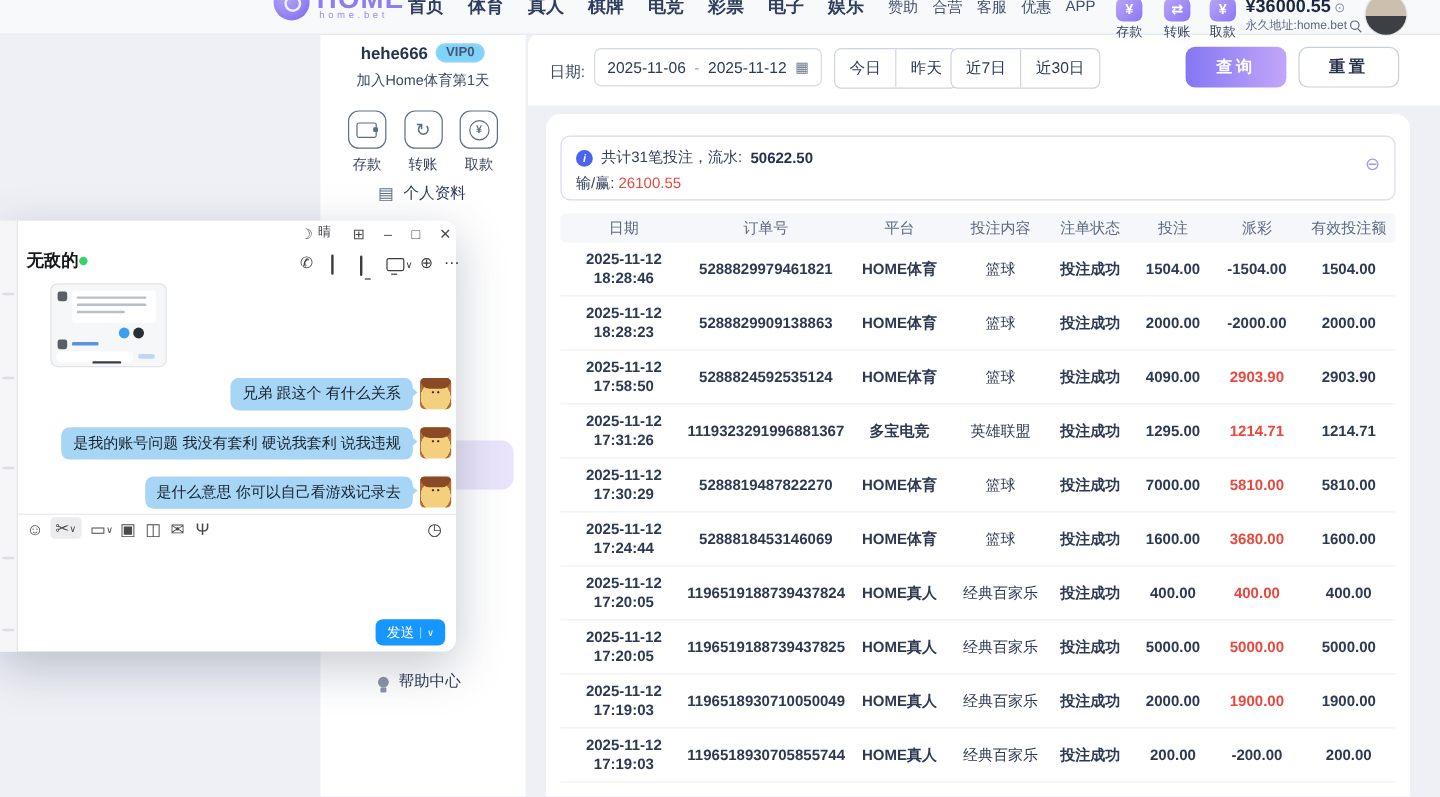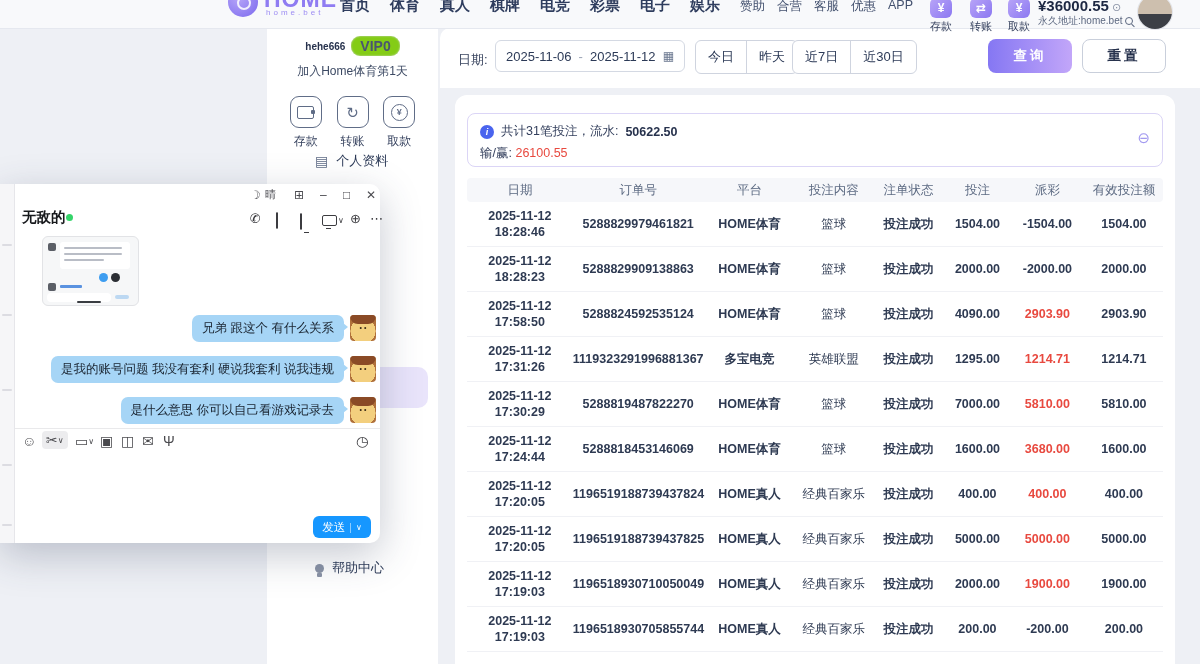--- a/index.html
+++ b/index.html
@@ -24,22 +24,22 @@
   #balance .rf{font-weight:400;font-size:11px;color:#8a93a6;margin-left:3px;}
   #domain{position:absolute;left:1038px;top:14px;font-size:10px;color:#5c6880;display:flex;align-items:center;gap:3px;}
   .mini-mag{width:6px;height:6px;border:1px solid #5c6880;border-radius:50%;position:relative;display:inline-block;}
   .mini-mag::after{content:"";position:absolute;right:-3px;bottom:-2px;width:4px;height:1px;background:#5c6880;transform:rotate(45deg);}
   #avatar{position:absolute;left:1138px;top:-5px;width:34px;height:34px;border-radius:50%;
     background:linear-gradient(180deg,#cdbfae 0 55%,#3c3f46 55% 100%);box-shadow:0 0 0 1px #e2e4ea;}
 
   
   #sidebar{position:absolute;left:267px;top:28px;width:171px;height:636px;background:#fff;}
   .user-row{display:flex;align-items:center;justify-content:center;margin-top:8px;gap:6px;}
-  .uname{font-size:10px;font-weight:700;color:#27324d;}
-  .vip{background:#84cc16;border-radius:9px;padding:2px 9px;font-size:14px;font-weight:700;color:#4a5570;box-shadow:inset 0 0 2px #d6d9e2;}
+  .uname{font-size:14px;font-weight:700;color:#27324d;}
+  .vip{background:#7dd3fc;border-radius:9px;padding:2px 9px;font-size:11px;font-weight:700;color:#4a5570;box-shadow:inset 0 0 2px #d6d9e2;}
   .join{margin-top:7px;text-align:center;font-size:12px;color:#3c4963;}
   .side-actions{margin-top:16px;display:flex;justify-content:space-evenly;padding:0 14px;}
   .sa{width:44px;text-align:center;cursor:pointer;}
   .sa-box{margin:0 auto;width:30px;height:30px;border:1.5px solid #606d87;border-radius:9px;display:flex;align-items:center;justify-content:center;}
   .sa-label{margin-top:5px;font-size:12px;color:#333f5c;}
   .w-ico{width:15px;height:11px;border:1.4px solid #5f6c86;border-radius:2px;position:relative;}
   .w-ico::after{content:"";position:absolute;right:-2px;top:3px;width:4px;height:4px;background:#5f6c86;border-radius:1px;}
   .t-ico{font-size:15px;color:#5f6c86;line-height:1;}
   .y-circ{width:15px;height:15px;border:1.4px solid #5f6c86;border-radius:50%;font-size:9px;color:#5f6c86;display:flex;align-items:center;justify-content:center;font-weight:700;}
   .menu-item{position:absolute;left:48px;display:flex;align-items:center;gap:8px;font-size:13px;color:#2c3a57;cursor:pointer;}

